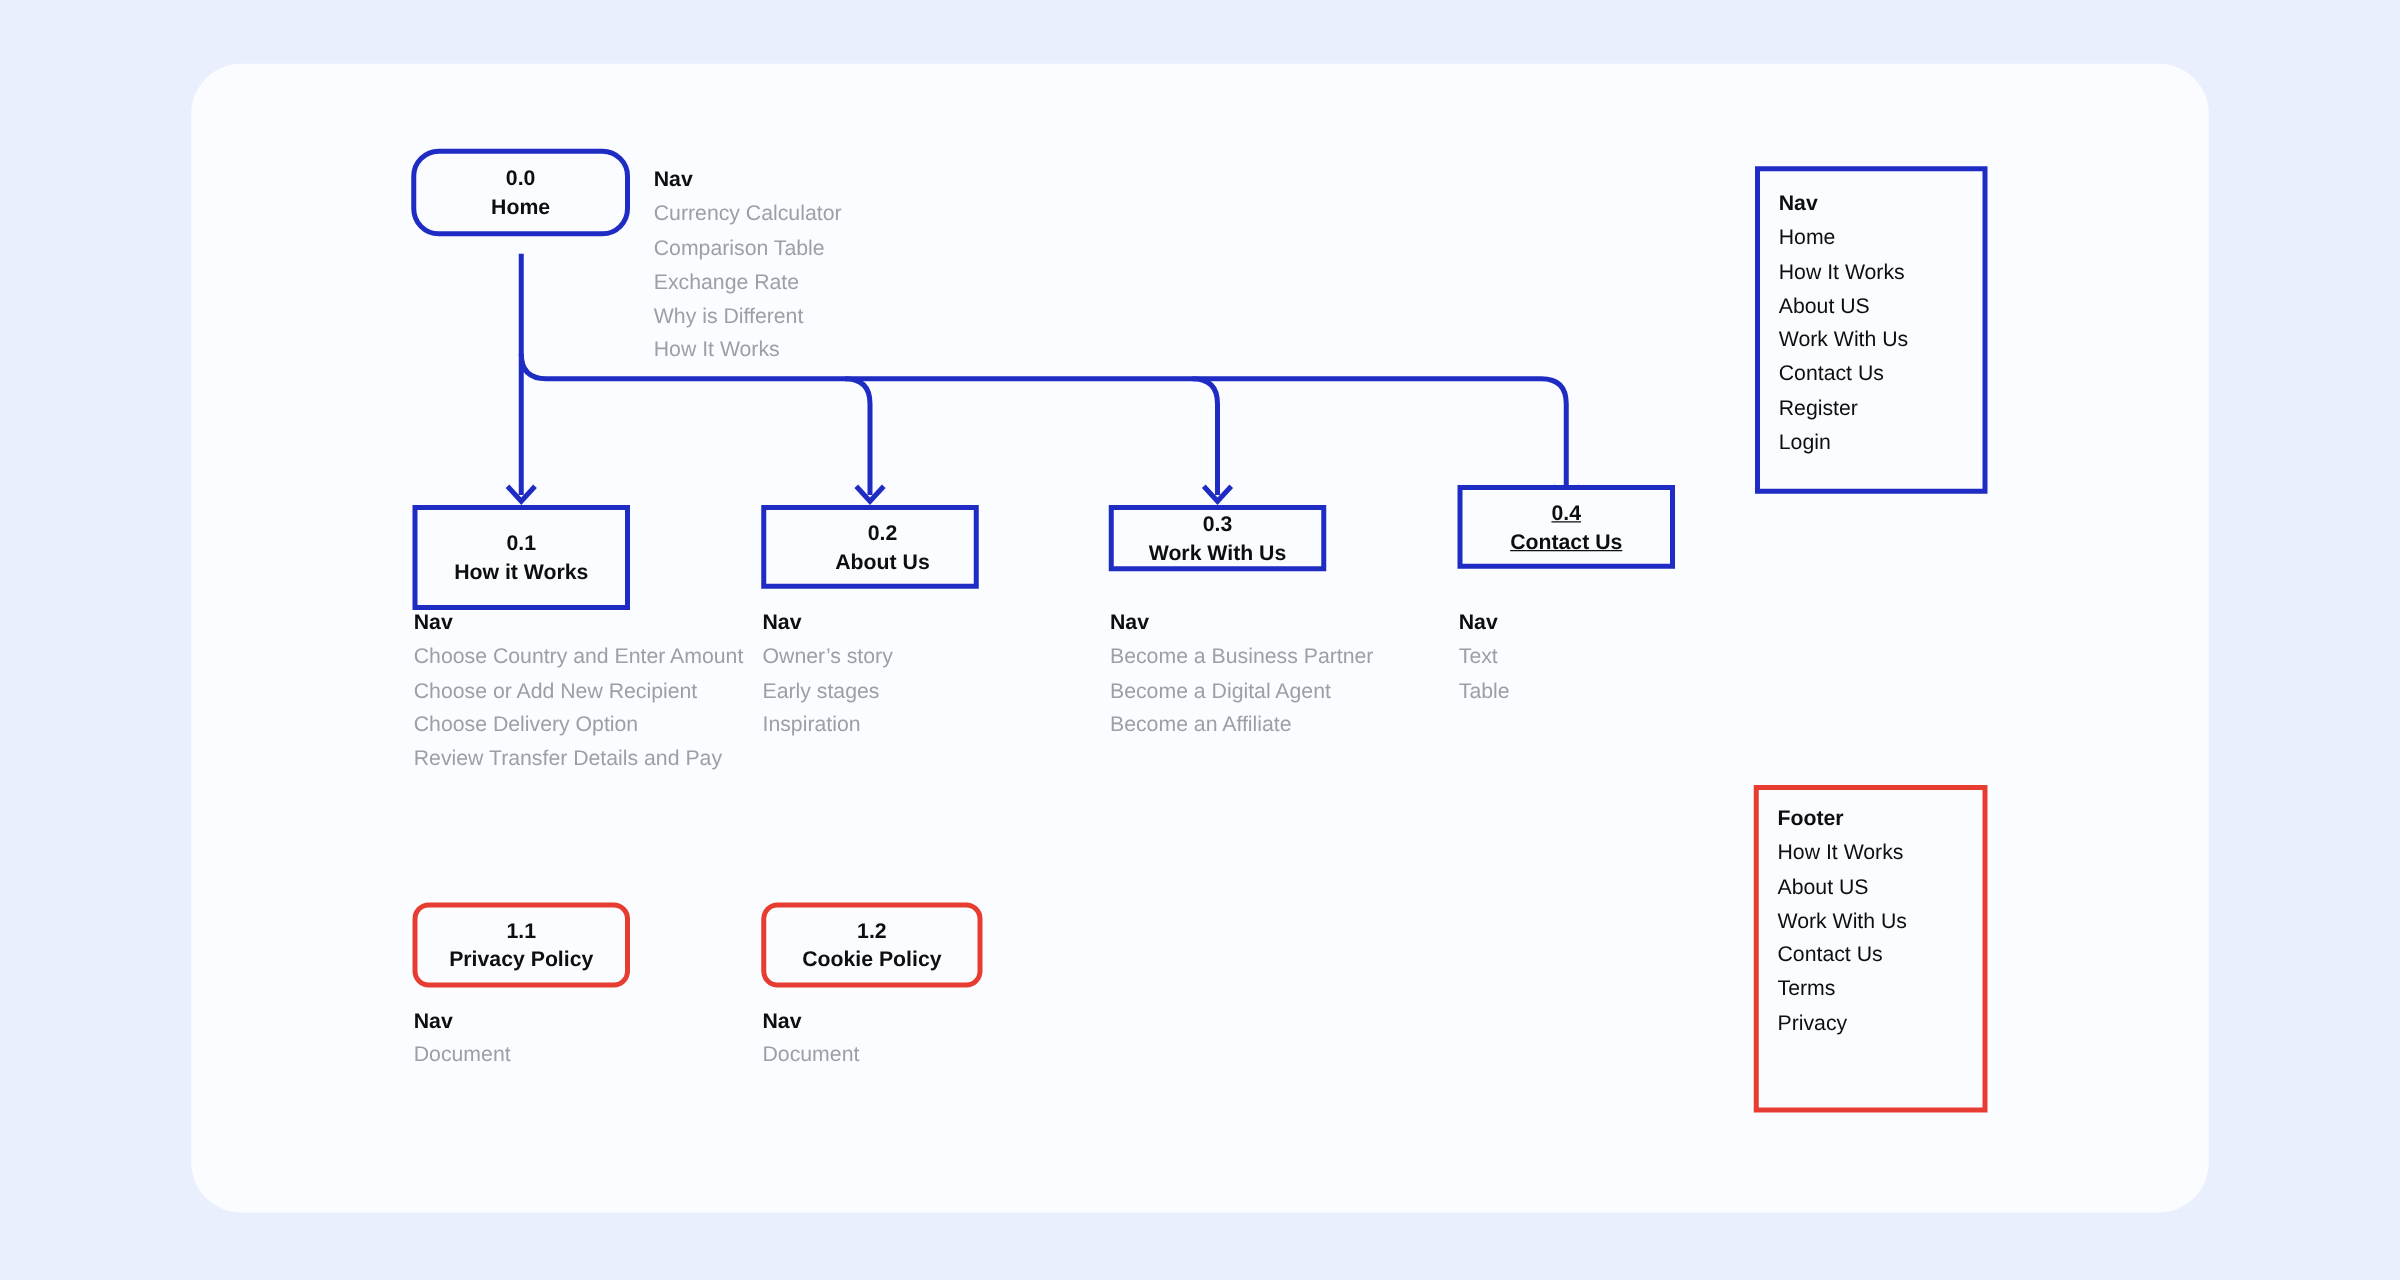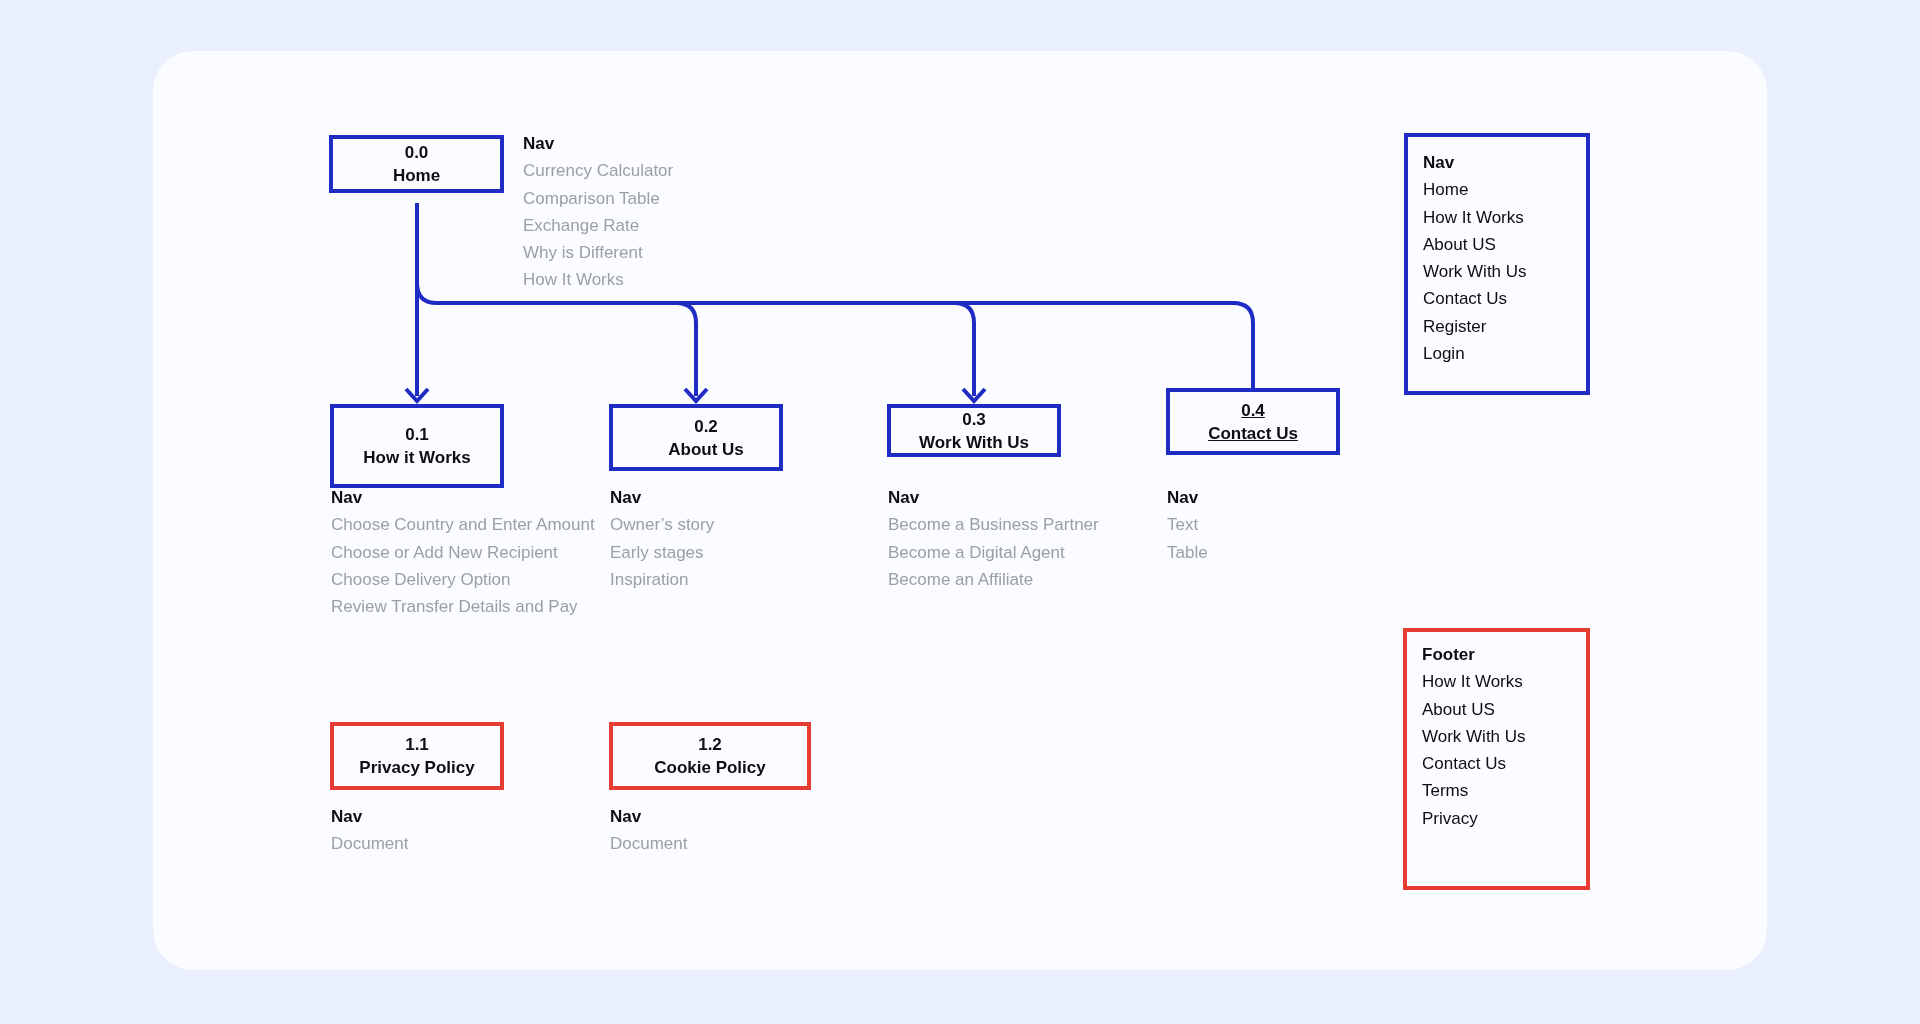--- a/index.html
+++ b/index.html
@@ -24,28 +24,28 @@
   svg.wires{position:absolute;left:0;top:0;width:1920px;height:1024px;pointer-events:none;}
   .connector{stroke:var(--blue);stroke-width:4;fill:none;}
   .node{
     position:absolute;
     display:flex;flex-direction:column;align-items:center;justify-content:center;
     background:var(--card);
     border:4px solid var(--blue);
     text-align:center;
     font-weight:700;font-size:17px;line-height:23px;
   }
-  .node.red{border-color:var(--red);}
-  .node-home{left:329px;top:135px;width:175px;height:58px;}
+  .node.red{border-color:var(--red);border-radius:13px;}
+  .node-home{left:329px;top:119px;width:175px;height:70px;border-radius:22px;}
   .node-01{left:330px;top:404px;width:174px;height:84px;}
   .node-02{left:609px;top:404px;width:174px;height:67px;padding-left:20px;}
   .node-03{left:887px;top:404px;width:174px;height:53px;}
   .node-04{left:1166px;top:388px;width:174px;height:67px;text-decoration:underline;}
   .node-11{left:330px;top:722px;width:174px;height:68px;}
-  .node-12{left:609px;top:722px;width:202px;height:68px;text-align:center;}
+  .node-12{left:609px;top:722px;width:177px;height:68px;text-align:center;}
   .navlist{position:absolute;font-size:17px;line-height:27.3px;}
   .navlist .hd{font-weight:700;color:var(--ink);}
   .navlist .it{color:var(--gray);}
   .nl-home{left:523px;top:130px;}
   .nl-01{left:331px;top:484px;}
   .nl-02{left:610px;top:484px;}
   .nl-03{left:888px;top:484px;}
   .nl-04{left:1167px;top:484px;}
   .nl-11{left:331px;top:803px;}
   .nl-12{left:610px;top:803px;}

